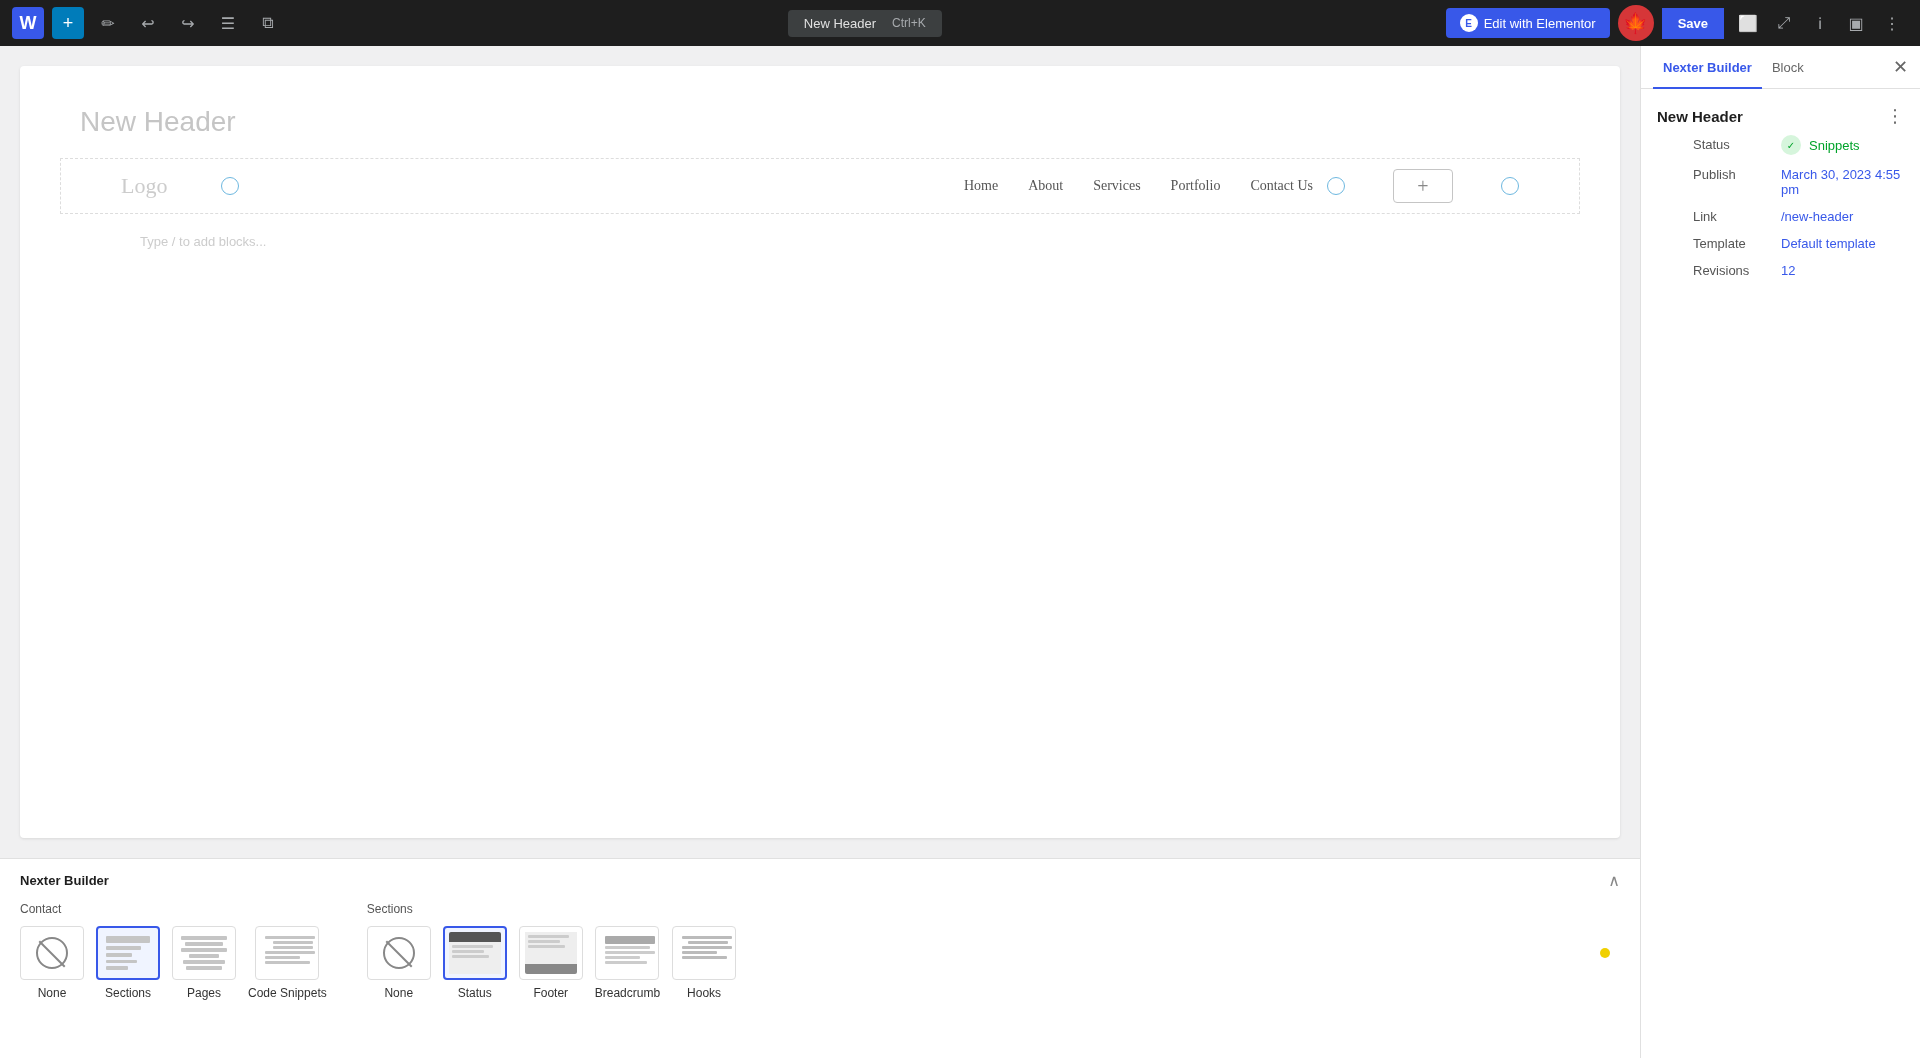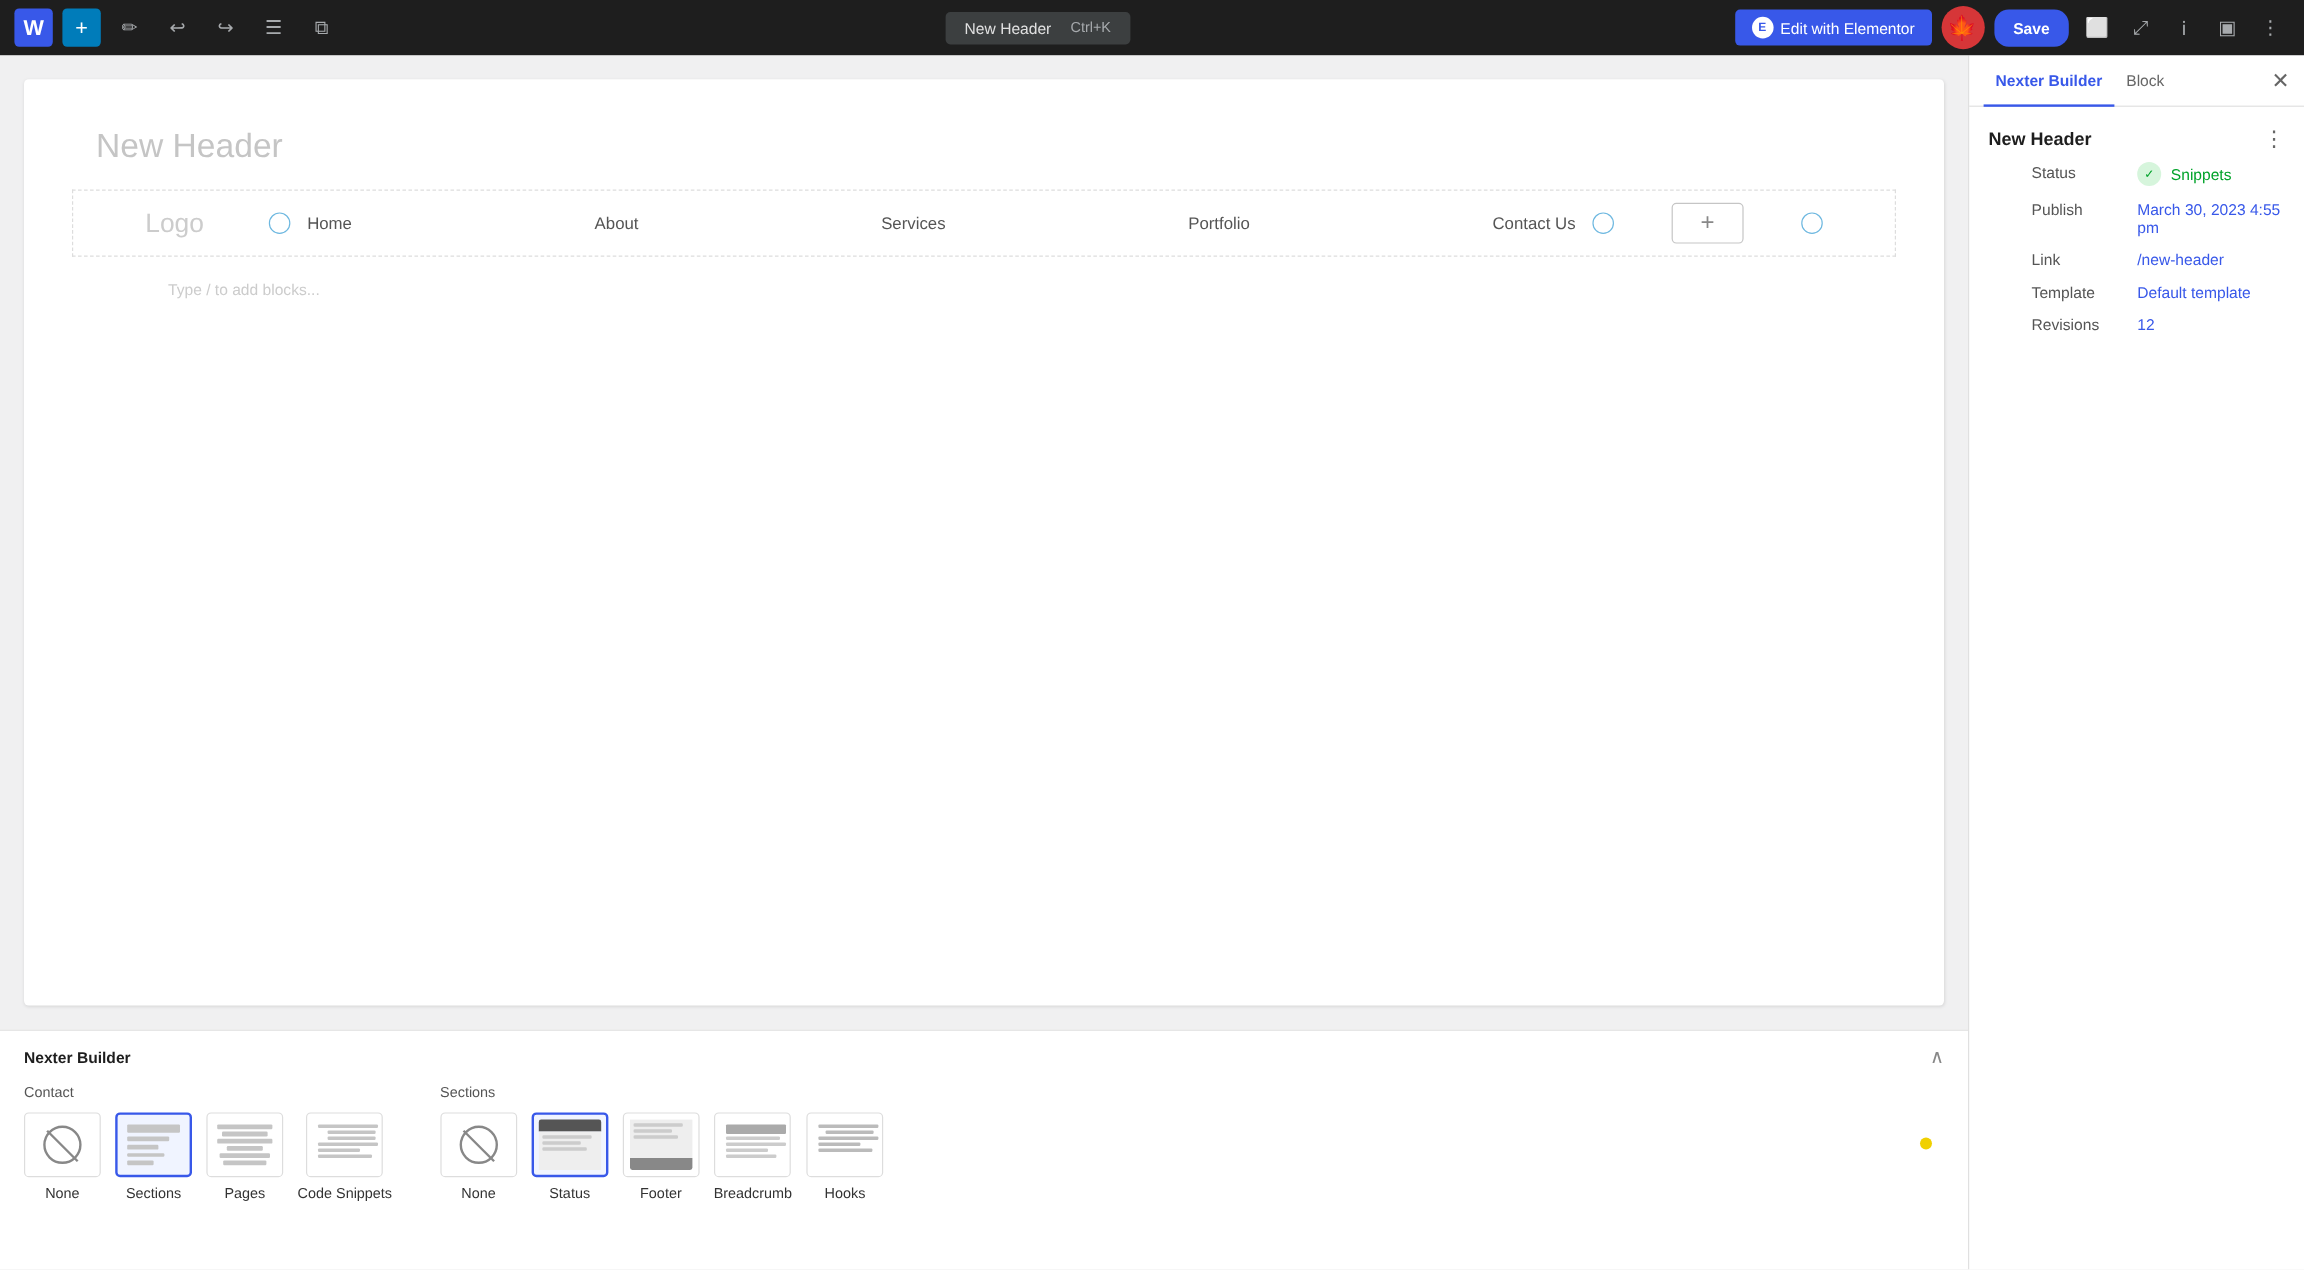--- a/index.html
+++ b/index.html
@@ -84,21 +84,21 @@
       background: #d63638;
       border-radius: 50%;
       display: flex; align-items: center; justify-content: center;
       cursor: pointer; border: none;
       font-size: 20px;
     }
     .save-btn {
       background: #3858e9;
       color: white;
       border: none;
-      border-radius: 12px;
+      border-radius: 0;
       padding: 8px 16px;
       font-size: 13px;
       font-weight: 600;
       cursor: pointer;
     }
     .toolbar-icon-btns {
       display: flex; gap: 4px;
     }
 
     
@@ -136,20 +136,21 @@
     }
 
     .canvas-header-preview {
       padding: 10px 60px;
       display: flex;
       align-items: center;
       gap: 14px;
       border: 1px dashed #ddd;
       margin: 0 40px;
       position: relative;
+      font-family: Liberation Serif, serif;
     }
 
     .canvas-logo {
       font-size: 22px;
       color: #ccc;
       font-weight: 300;
       flex: 0 0 auto;
       margin-right: 40px;
     }
 
@@ -157,21 +158,21 @@
       width: 18px; height: 18px;
       border: 1.5px solid #6eb8e0;
       border-radius: 50%;
       flex-shrink: 0;
     }
 
     .canvas-nav {
       display: flex;
       gap: 30px;
       flex: 1;
-      justify-content: space-between;
+      justify-content: flex-end;
     }
     .canvas-nav a {
       color: #555;
       text-decoration: none;
       font-size: 14px;
     }
 
     .canvas-circle-2 {
       width: 18px; height: 18px;
       border: 1.5px solid #6eb8e0;

